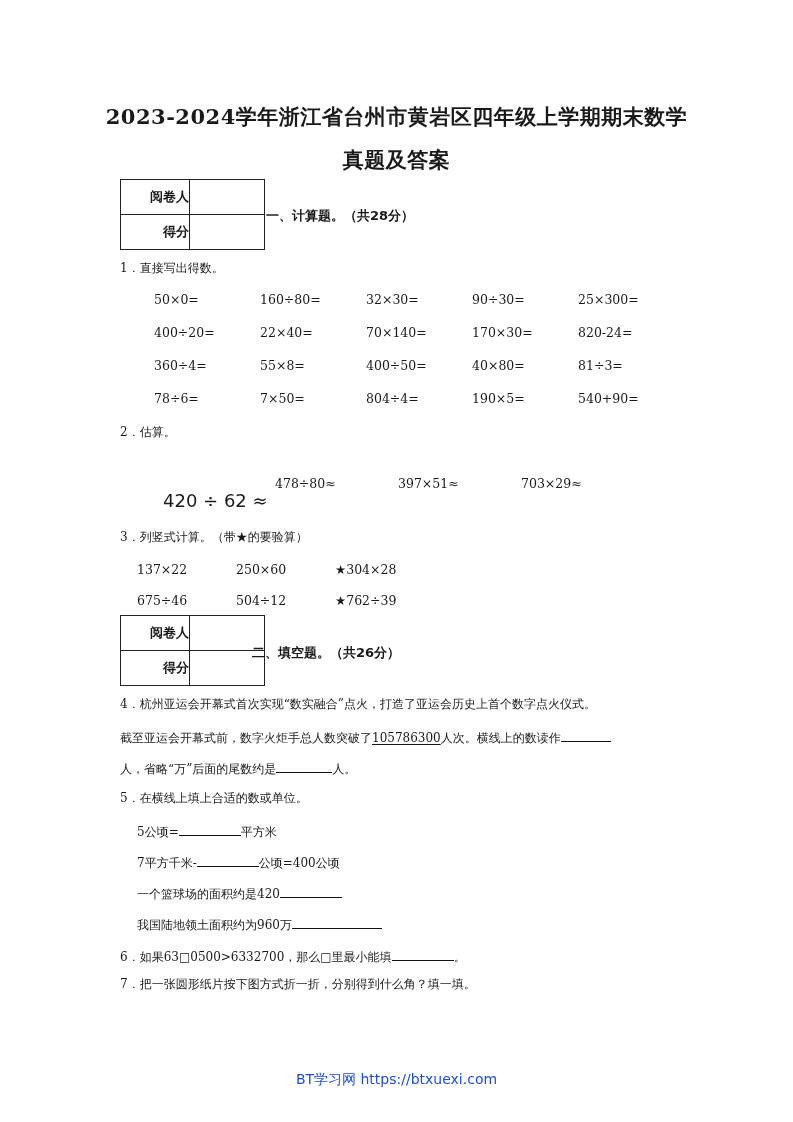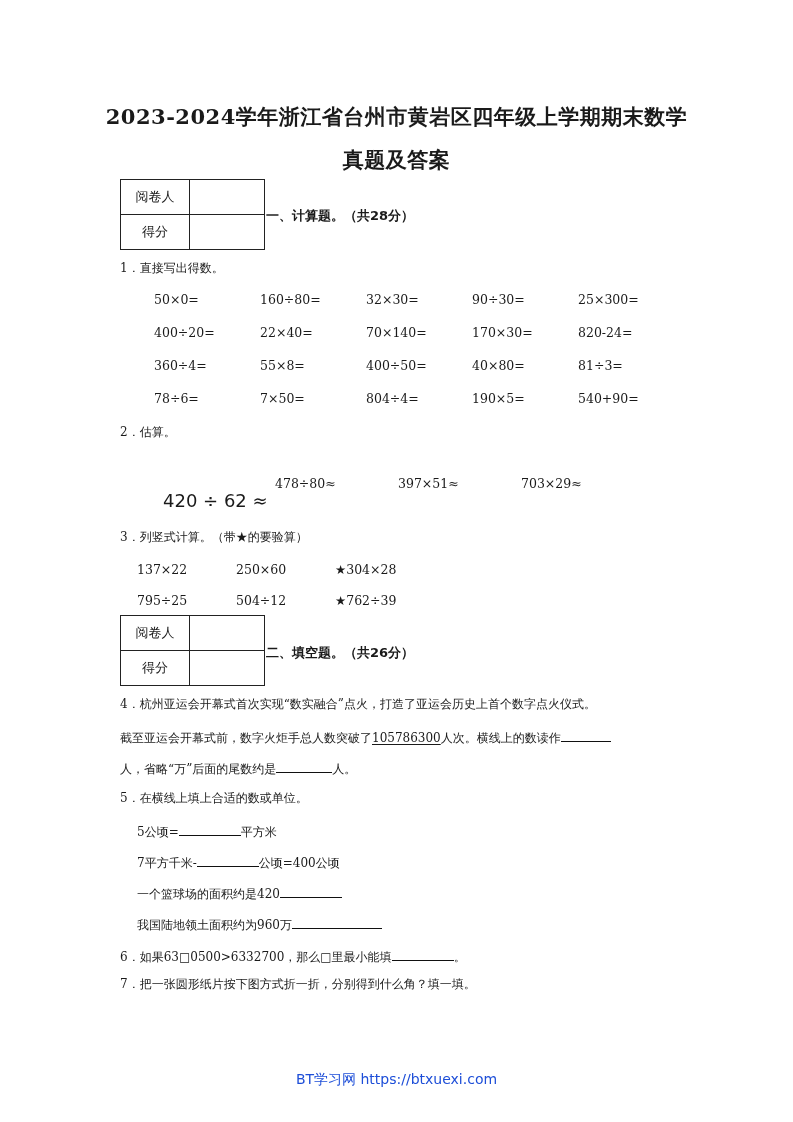--- a/index.html
+++ b/index.html
@@ -2,21 +2,21 @@
 <html><head>
 <meta charset="utf-8">
 <style>
   html, body { margin: 0; padding: 0; background: #ffffff; }
   body { width: 793px; height: 1122px; position: relative; overflow: hidden;
          font-family: "DejaVu Serif", "Liberation Serif", serif; color: #1a1a1a; }
   .abs { position: absolute; white-space: nowrap; }
   .title { left: 0; width: 793px; text-align: center; font-weight: bold; font-size: 21px; letter-spacing: 0.5px; }
   .grader { position: absolute; left: 120px; width: 145px; border-collapse: collapse; }
   .grader td { border: 1.2px solid #222; height: 34px; font-family: "DejaVu Sans", sans-serif;
-               font-size: 13px; font-weight: normal; text-align: center; padding: 0; }
+               font-size: 13px; font-weight: bold; text-align: right; padding: 0; }
   .grader td.lbl { width: 68px; }
   .section-head { font-family: "DejaVu Sans", sans-serif; font-size: 13px; font-weight: bold; }
   .q { font-size: 12px; }
   .expr { font-size: 12.5px; }
   .blank { display: inline-block; border-bottom: 1.2px solid #111; height: 14px; vertical-align: baseline; }
   .ul { text-decoration: underline; text-underline-offset: 2px; }
   .footer { left: 0; width: 793px; text-align: center; font-family: "DejaVu Sans", sans-serif;
             font-size: 14px; color: #1d4ed8; }
 </style>
 </head>
@@ -69,37 +69,37 @@
 <div class="abs q" style="left:120px; top:424px;">2．估算。</div>
 <div class="abs" style="left:163px; top:490px; font-family:'DejaVu Sans', sans-serif; font-size:18px;">420 ÷ 62 ≈</div>
 <div class="abs expr" style="left:275px; top:476px;">478÷80≈</div>
 <div class="abs expr" style="left:398px; top:476px;">397×51≈</div>
 <div class="abs expr" style="left:521px; top:476px;">703×29≈</div>
 
 <div class="abs q" style="left:120px; top:529px;">3．列竖式计算。（带★的要验算）</div>
 <div class="abs expr" style="left:137px; top:562px;">137×22</div>
 <div class="abs expr" style="left:236px; top:562px;">250×60</div>
 <div class="abs expr" style="left:335px; top:562px;">★304×28</div>
-<div class="abs expr" style="left:137px; top:593px;">795÷25</div>
+<div class="abs expr" style="left:137px; top:593px;">675÷46</div>
 <div class="abs expr" style="left:236px; top:593px;">504÷12</div>
 <div class="abs expr" style="left:335px; top:593px;">★762÷39</div>
 
 <table class="grader" style="top:615px;">
   <tbody>
       <tr>
     <td class="lbl">阅卷人</td>
     <td></td>
   </tr>
   <tr>
     <td class="lbl">得分</td>
     <td></td>
   </tr>
 </tbody>
   </table>
-<div class="abs section-head" style="left:266px; top:644px;">二、填空题。（共26分）</div>
+<div class="abs section-head" style="left:252px; top:644px;">二、填空题。（共26分）</div>
 
 <div class="abs q" style="left:120px; top:696px;">4．杭州亚运会开幕式首次实现“数实融合”点火，打造了亚运会历史上首个数字点火仪式。</div>
 <div class="abs q" style="left:120px; top:727px;">
   <span>截至亚运会开幕式前，数字火炬手总人数突破了</span><span class="ul">105786300</span><span>人次。横线上的数读作</span><span class="blank" style="width:50px;"></span>
 </div>
 <div class="abs q" style="left:120px; top:758px;">
   <span>人，省略“万”后面的尾数约是</span><span class="blank" style="width:56px;"></span><span>人。</span>
 </div>
 
 <div class="abs q" style="left:120px; top:790px;">5．在横线上填上合适的数或单位。</div>

